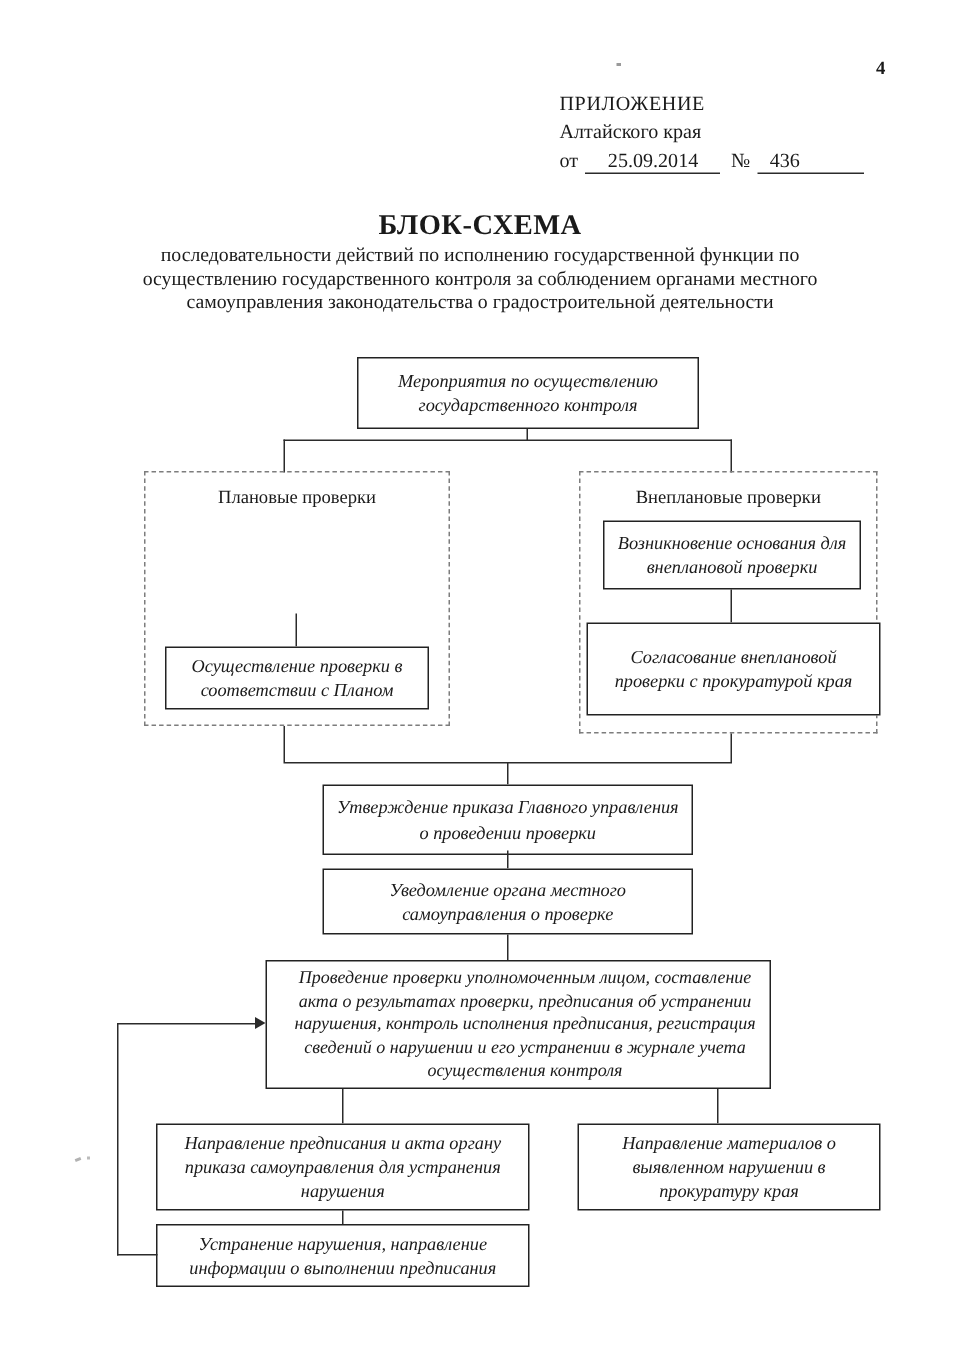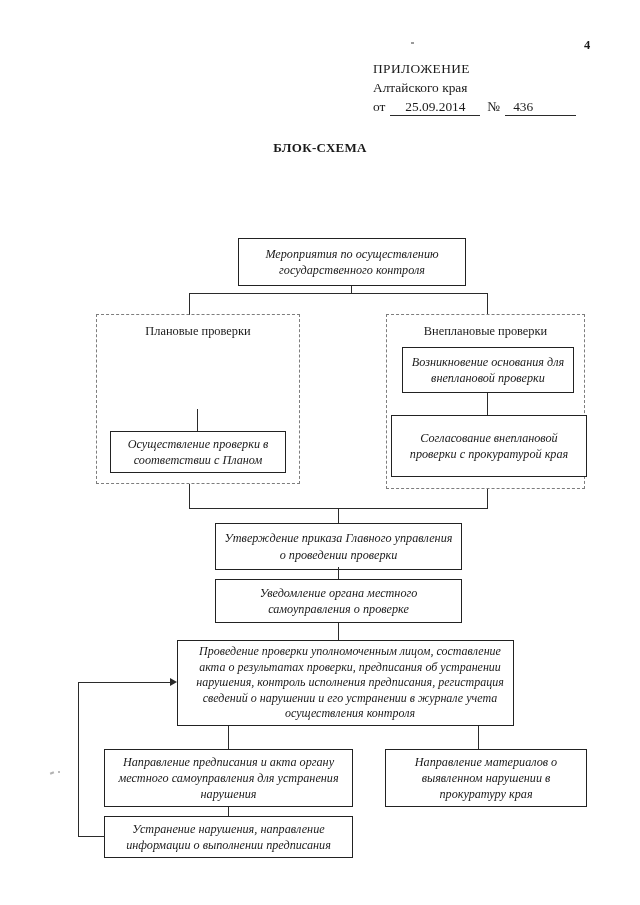--- a/index.html
+++ b/index.html
@@ -73,21 +73,21 @@
   .u-date { min-width: 84px; }
   .u-num  { min-width: 60px; text-align: left; padding-left: 8px;}
   .hdr-no { margin: 0 5px 0 7px; }
 
   
   .doc-title {
     position: absolute;
     left: 0; top: 140px;
     width: 640px;
     text-align: center;
-    font-size: 13px;
+    font-size: 19px;
     font-weight: bold;
     letter-spacing: 0.3px;
   }
   .doc-subtitle {
     position: absolute;
     left: 70px; top: 162px;
     width: 500px;
     text-align: center;
     font-size: 13.2px;
     line-height: 15.6px;
@@ -156,20 +156,21 @@
     <div>Алтайского края</div>
     <div class="hdr-from">
       <span class="lbl">от</span>
       <span class="u-field u-date">25.09.2014</span>
       <span class="hdr-no">№</span>
       <span class="u-field u-num">436</span>
     </div>
   </div>
 
   <div class="doc-title">БЛОК-СХЕМА</div>
+  <div class="doc-subtitle">последовательности действий по исполнению государственной функции по осуществлению государственного контроля за соблюдением органами местного самоуправления законодательства о градостроительной деятельности</div>
 
   <div class="box" style="left:238px; top:238px; width:228px; height:48px;">
     <span class="txt">Мероприятия по осуществлению государственного контроля</span>
   </div>
 
   <div class="vline" style="left:351px; top:286px; height:8px;"></div>
   <div class="hline" style="left:189px; top:293px; width:299px;"></div>
   <div class="vline" style="left:189px; top:293px; height:22px;"></div>
   <div class="vline" style="left:487px; top:293px; height:22px;"></div>
 
@@ -207,21 +208,21 @@
   <div class="vline" style="left:338px; top:623px; height:17px;"></div>
 
   <div class="box" style="left:177px; top:640px; width:337px; height:86px; font-size:12px; line-height:15.6px;padding-left:15px;">
     <span class="txt">Проведение проверки уполномоченным лицом, составление акта о результатах проверки, предписания об устранении нарушения, контроль исполнения предписания, регистрация сведений о нарушении и его устранении в журнале учета осуществления контроля</span>
   </div>
 
   <div class="vline" style="left:228px; top:726px; height:23px;"></div>
   <div class="vline" style="left:478px; top:726px; height:23px;"></div>
 
   <div class="box" style="left:104px; top:749px; width:249px; height:58px;">
-    <span class="txt">Направление предписания и акта органу местного самоуправления для устранения нарушения</span>
+    <span class="txt">Направление предписания и акта органу приказа самоуправления для устранения нарушения</span>
   </div>
   <div class="box" style="left:385px; top:749px; width:202px; height:58px;">
     <span class="txt">Направление материалов о выявленном нарушении в прокуратуру края</span>
   </div>
 
   <div class="vline" style="left:228px; top:807px; height:9px;"></div>
   <div class="box" style="left:104px; top:816px; width:249px; height:42px;">
     <span class="txt">Устранение нарушения, направление информации о выполнении предписания</span>
   </div>
 

